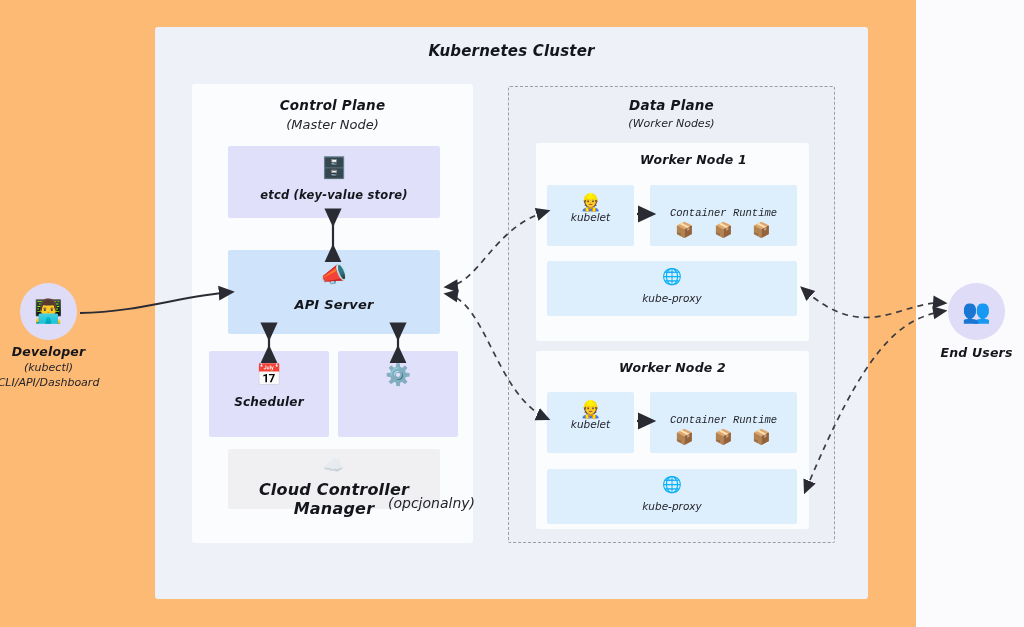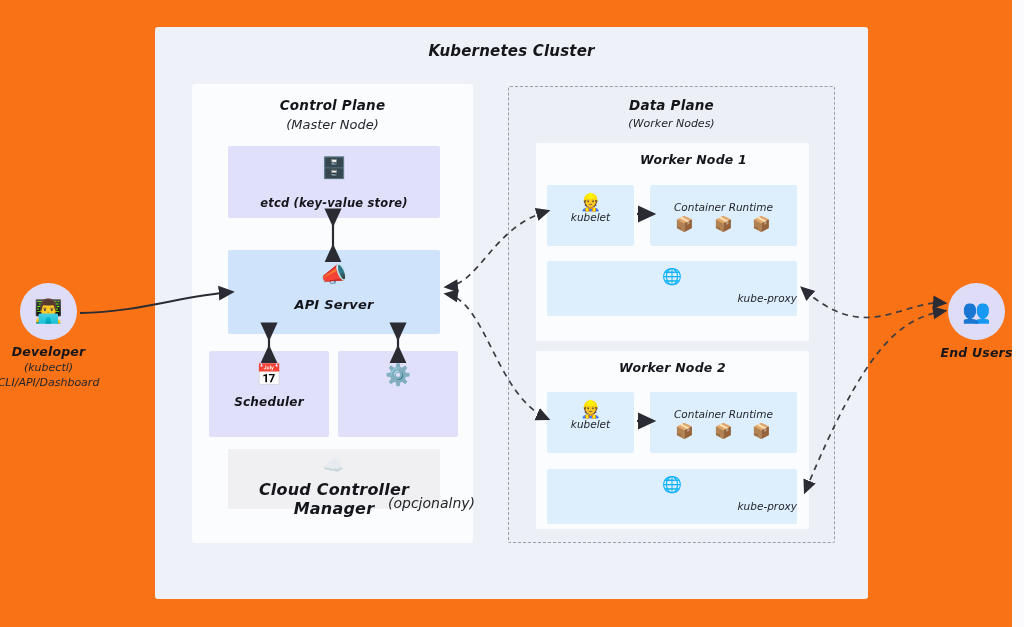--- a/index.html
+++ b/index.html
@@ -12,23 +12,23 @@
   }
 
   body {
     background: #fbfbfd;
     font-family: "DejaVu Sans", sans-serif;
     position: relative;
   }
 
   #stage {
     position: relative;
-    width: 1012px;
+    width: 916px;
     height: 627px;
-    background: #f97316;
+    background: #fdba74;
   }
 
   
   .hand {
     font-family: "DejaVu Sans", sans-serif;
     font-style: italic;
     font-weight: bold;
     color: #15161c;
     letter-spacing: .2px;
   }
@@ -91,21 +91,21 @@
     display: block;
     font-size: 11.5px;
   }
 
   #etcd-box {
     left: 228px; top: 146px;
     width: 212px; height: 72px;
     background: #e0e0fb;
   }
   #etcd-box .emoji { font-size: 21px; padding-top: 12px; }
-  #etcd-box .cap { margin-top: 17px; }
+  #etcd-box .cap { margin-top: 9px; }
 
   #api-server-box {
     left: 228px; top: 250px;
     width: 212px; height: 84px;
     background: #cfe4fb;
   }
   #api-server-box .emoji { font-size: 22px; padding-top: 14px; }
   #api-server-box .cap { margin-top: 11px; font-size: 13px; }
 
   #scheduler-box {
@@ -191,33 +191,34 @@
   .wn-box .cap   { display:block; font-size: 10.5px; }
 
   .kubelet-box { left: 547px; width: 87px; height: 61px; }
   .kubelet-box .emoji { font-size: 17px; padding-top: 9px; }
   .kubelet-box .cap { }
 
   .runtime-box { left: 650px; width: 147px; height: 61px; }
   .runtime-box .cap-top {
     display: block;
     font-size: 10.5px;
-    padding-top: 16px;
+    padding-top: 22px;
+    font-family: Liberation Mono, monospace;
   }
   .runtime-box .boxes {
     display: flex;
     justify-content: space-around;
     padding: 4px 16px 0 16px;
     font-size: 15px;
     line-height: 1;
   }
 
   .proxy-box { left: 547px; width: 250px; height: 55px; }
   .proxy-box .emoji { font-size: 16px; padding-top: 8px; }
-  .proxy-box .cap { margin-top: 7px; text-align: right; }
+  .proxy-box .cap { margin-top: 7px; }
 
   #kubelet-1 { top: 185px; }
   #runtime-1 { top: 185px; }
   #proxy-1   { top: 261px; }
   #kubelet-2 { top: 392px; }
   #runtime-2 { top: 392px; }
   #proxy-2   { top: 469px; }
 
   
   .actor-circle {

